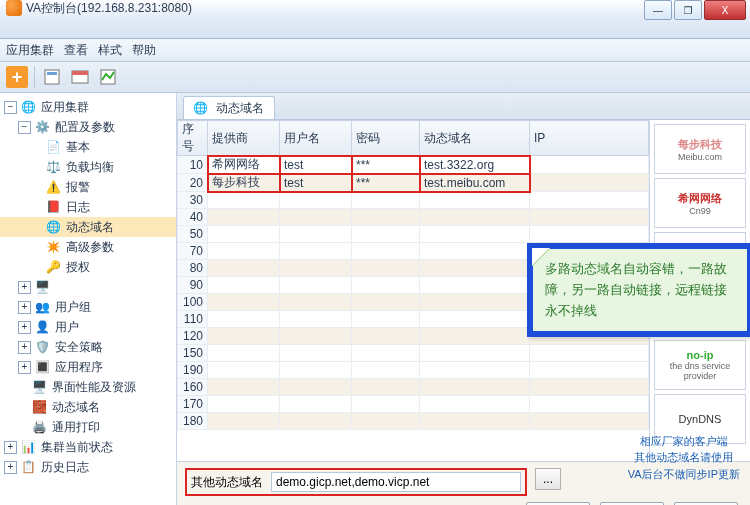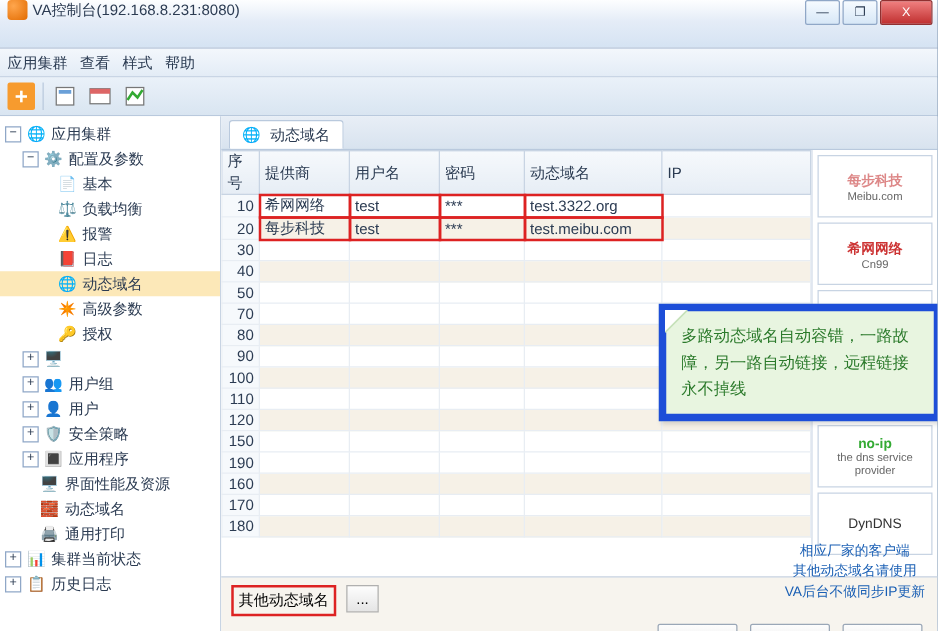--- a/index.html
+++ b/index.html
@@ -370,20 +370,21 @@
       <div class="sidetext">
         <div>相应厂家的客户端</div>
         <div>其他动态域名请使用</div>
         <div>VA后台不做同步IP更新</div>
       </div>
 
       <div class="bottombar">
         <div class="otherrow">
           <div class="lbl-input-grp">
             <span>其他动态域名</span>
+            <input type="text" value="demo.gicp.net,demo.vicp.net" style="">
           </div>
           <div class="dots">...</div>
         </div>
         <div class="btnrow">
           <div class="btn">确定</div>
           <div class="btn">取消</div>
           <div class="btn">应用</div>
         </div>
       </div>
     </div>

